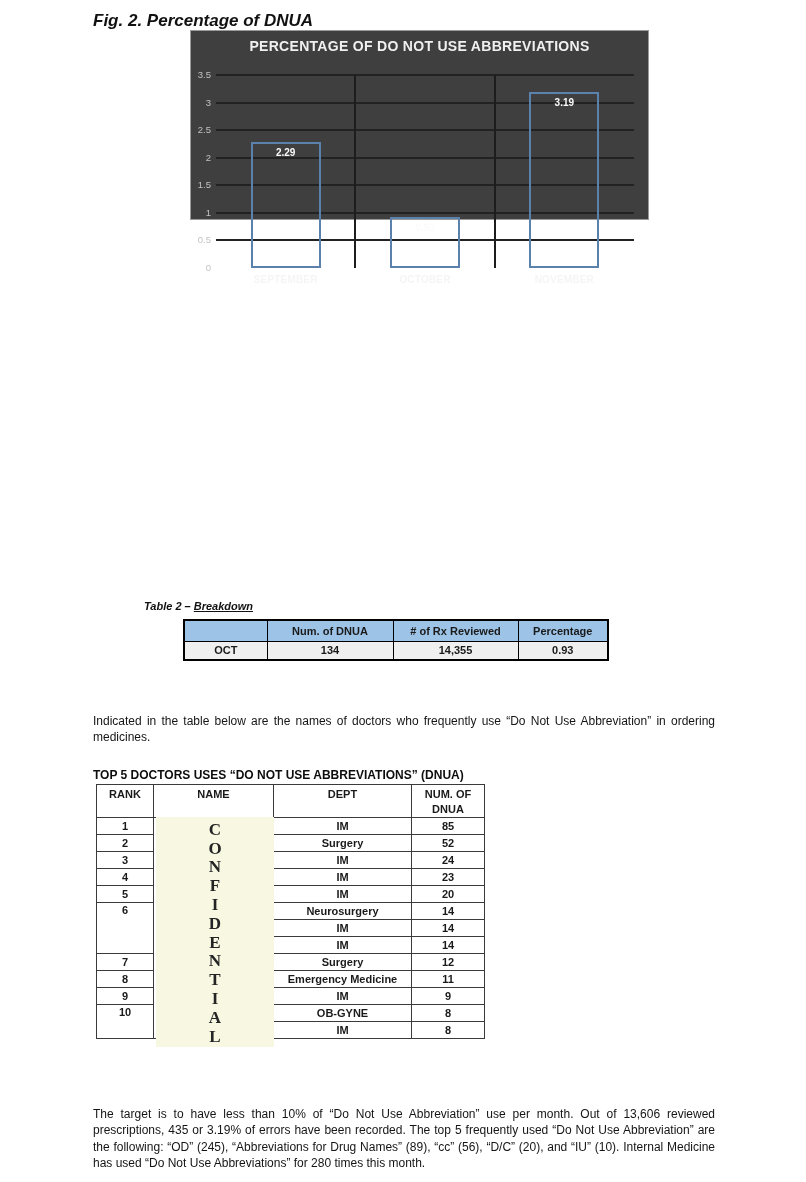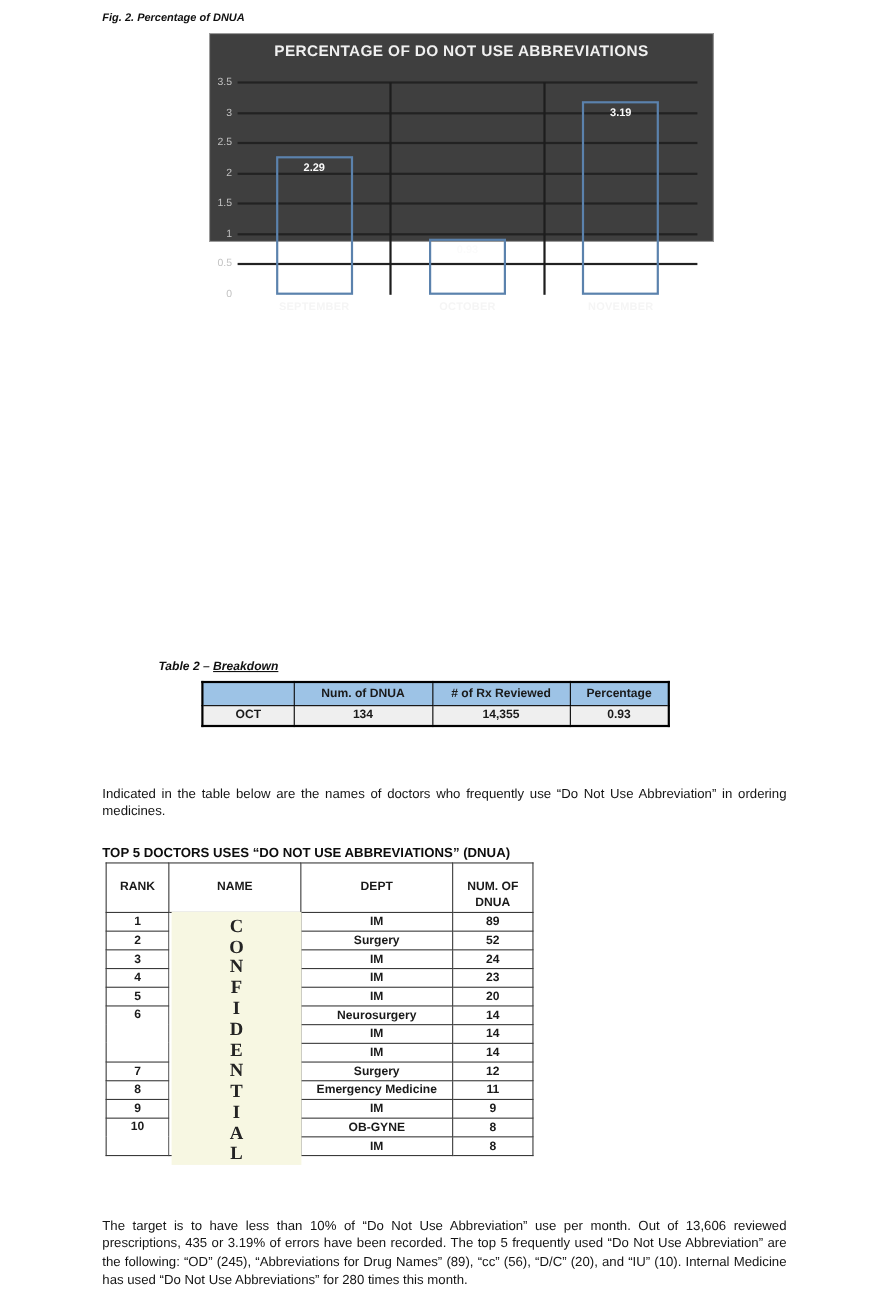--- a/index.html
+++ b/index.html
@@ -3,21 +3,21 @@
 <meta charset="utf-8">
 <style>
   html,body{margin:0;padding:0;background:#ffffff;}
   .page{
     position:relative; width:806px; height:1182px; background:#ffffff;
     font-family:"Liberation Sans", sans-serif; color:#1a1a1a; overflow:hidden;
   }
   
   .fig-caption{
     position:absolute; left:93px; top:11px;
-    font-size:10px; font-weight:bold; font-style:italic; color:#111;
+    font-size:17px; font-weight:bold; font-style:italic; color:#111;
   }
   
   .chart{
     position:absolute; left:190px; top:30px; width:459px; height:190px;
     background:#3f3f3f; border:1px solid #9a9a9a; box-sizing:border-box;
   }
   .chart-title{
     margin-top:7px; text-align:center; font-size:14px; font-weight:bold;
     color:#f0f0f0; letter-spacing:.3px;
   }
@@ -71,21 +71,21 @@
   }
   
   table.doctors{
     position:absolute; left:96px; top:784px; border-collapse:collapse;
     border:1.5px solid #333;
   }
   table.doctors th, table.doctors td{
     border:1px solid #3a3a3a; text-align:center; padding:0; box-sizing:border-box;
     font-size:11px;
   }
-  table.doctors th{ height:32px; font-weight:bold; line-height:1.35; background:#fff; vertical-align:top; padding-top:14px;}
+  table.doctors th{ height:32px; font-weight:bold; line-height:1.35; background:#fff; vertical-align:top; padding-top:2px;}
   table.doctors td{ height:17px; font-weight:600; background:#fff; }
   td.name-cell{ position:relative; padding:0; }
   .confidential-overlay{
     position:absolute; left:2px; right:-1px; top:-1px; bottom:-9px;
     background:#f7f7e2; z-index:2;
     display:flex; flex-direction:column; justify-content:space-between; align-items:center;
     padding:4px 0 2px; box-sizing:border-box;
     font-family:"Liberation Serif", serif; font-size:17px; line-height:1; color:#242424;
   }
 </style>
@@ -192,21 +192,21 @@
               <span>D</span>
               <span>E</span>
               <span>N</span>
               <span>T</span>
               <span>I</span>
               <span>A</span>
               <span>L</span>
             </div>
       </td>
       <td>IM</td>
-      <td>89</td>
+      <td>85</td>
     </tr>
     <tr>
       <td>2</td>
       <td>Surgery</td>
       <td>52</td>
     </tr>
     <tr>
       <td>3</td>
       <td>IM</td>
       <td>24</td>

